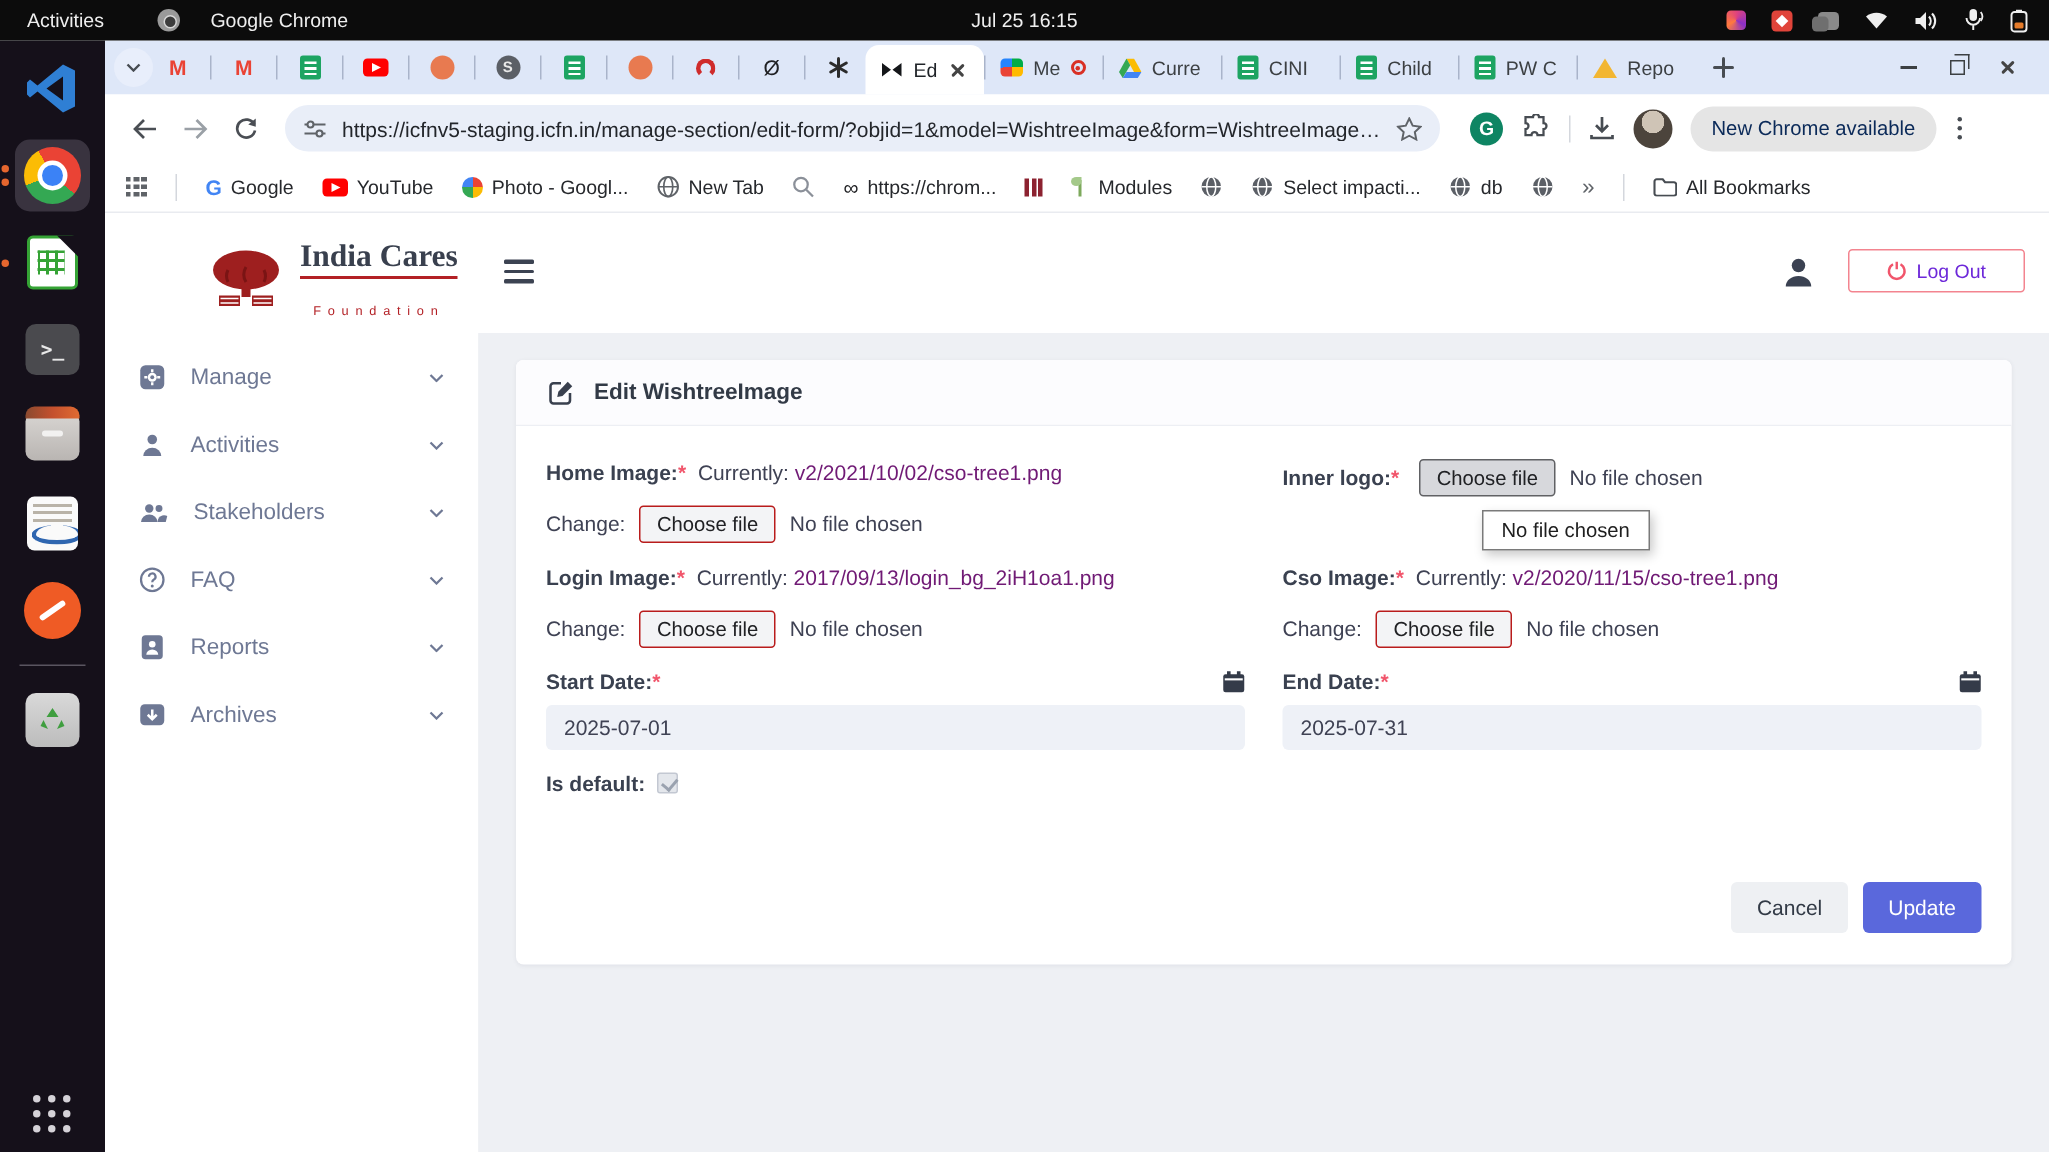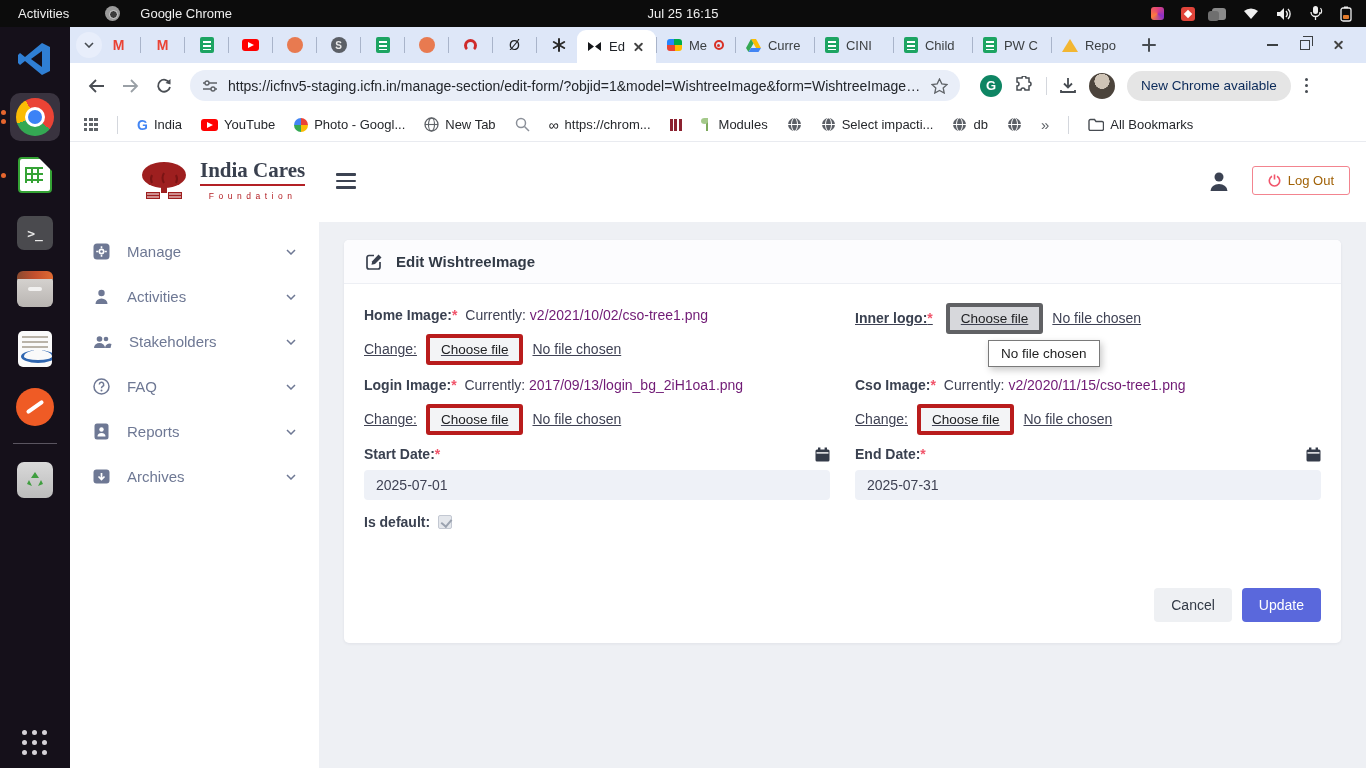--- a/index.html
+++ b/index.html
@@ -112,42 +112,42 @@
   .ic-plant { position:relative; width:12px; height:13px; }
   .ic-plant::before { content:""; position:absolute; left:5px; top:2px; width:2px; height:11px; background:#7da95c; }
   .ic-plant::after { content:""; position:absolute; left:0; top:0; width:7px; height:6px; border-radius:50% 0 50% 50%; background:#a4c98a; }
   .bm-chevrons { font-size:15px; color:#5f6368; }
 
   
   .viewport { position:absolute; left:0; top:115px; width:1296px; height:626px; background:#eef0f4; }
   .page-header { position:absolute; left:0; top:0; width:1296px; height:80px; background:#fff; z-index:5; }
   .brand { position:absolute; left:68px; top:16px; display:flex; align-items:center; gap:10px; }
   .brand-text .nm { font-family:"Liberation Serif",serif; font-weight:bold; font-size:21px; color:#39404e; border-bottom:2px solid #b32025; padding-bottom:1px; }
-  .brand-text .tg { font-size:8.5px; letter-spacing:4.5px; color:#b32025; margin-top:5px; text-align:center; }
+  .brand-text .tg { font-size:8.5px; letter-spacing:4.5px; color:#b32025; margin-top:16px; text-align:center; }
   .hamburger { position:absolute; left:266px; top:31px; display:flex; flex-direction:column; gap:4px; }
   .hamburger i { width:20px; height:2.5px; background:#3c4352; border-radius:1px; }
   .hdr-right { position:absolute; right:16px; top:24px; display:flex; align-items:center; gap:22px; }
-  .logout-btn { display:flex; align-items:center; gap:7px; border:1px solid #f3848f; color:#a16207; background:#fff; border-radius:3px; padding:6px 15px; font-size:13px; }
+  .logout-btn { display:flex; align-items:center; gap:7px; border:1px solid #f3848f; color:#6d28d9; background:#fff; border-radius:3px; padding:6px 25px; font-size:13px; }
   .sidebar { position:absolute; left:0; top:80px; width:249px; height:546px; background:#fff; box-shadow:4px 0 10px rgba(130,140,160,.10); padding-top:7px; }
   .side-item { height:45px; display:flex; align-items:center; gap:17px; padding:0 23px; color:#6e7894; font-size:15px; }
   .side-item .lbl { flex:1; }
   .content { position:absolute; left:249px; top:80px; width:1047px; height:546px; background:#eef0f4; }
 
   .card { position:absolute; left:25px; top:18px; width:997px; height:403px; background:#fff; border-radius:5px; box-shadow:0 1px 3px rgba(60,68,86,.08); }
   .card-header { height:44px; display:flex; align-items:center; gap:13px; padding:0 22px; border-bottom:1px solid #edeff4; background:#fcfcfe; border-radius:5px 5px 0 0; }
   .card-title { font-size:15px; font-weight:bold; color:#323a46; }
   .card-body { position:absolute; left:0; top:44px; right:0; bottom:0; font-size:14px; color:#3f4254; }
   .colL { position:absolute; left:20px; top:20px; width:466px; }
   .colR { position:absolute; left:511px; top:20px; width:466px; }
   .fline { line-height:22px; white-space:nowrap; }
   .flabel { font-weight:bold; color:#3a4150; }
   .req { color:#f1556b; font-weight:bold; margin-right:4px; }
   .flink { color:#701a75; text-decoration:none; }
-  .change-line { display:flex; align-items:center; gap:9px; margin-top:9px; height:28px;text-decoration:underline; }
-  .file-btn { border:4px solid #b91c1c; background:#f3f4f6; border-radius:3px; padding:4px 11px; font-size:13.5px; color:#202124; font-family:"Liberation Sans",sans-serif; }
+  .change-line { display:flex; align-items:center; gap:9px; margin-top:9px; height:28px; }
+  .file-btn { border:1px solid #b91c1c; background:#f3f4f6; border-radius:3px; padding:4px 11px; font-size:13.5px; color:#202124; font-family:"Liberation Sans",sans-serif; }
   .file-btn.hov { background:#d7d8dc; border-color:#606164; }
   .no-file { color:#3f4254; }
   .mt-group { margin-top:11px; }
   .date-row { display:flex; justify-content:space-between; align-items:center; margin-top:10px; height:22px; }
   .date-input { width:100%; height:30px; margin-top:5px; background:#eef1f7; border:none; border-radius:4px; padding:0 12px; font-family:"Liberation Sans",sans-serif; font-size:14px; color:#3f4254; }
   .isdef-row { display:flex; align-items:center; gap:8px; margin-top:12px; height:20px; }
   .chk { width:14px; height:14px; background:#e4e7ec; border:1px solid #c3c8d2; border-radius:2px; position:relative; }
   .chk::after { content:""; position:absolute; left:3.5px; top:1px; width:5px; height:8px; border-right:2px solid #9aa2af; border-bottom:2px solid #9aa2af; transform:rotate(40deg); }
   .tooltip { position:absolute; left:644px; top:56px; background:#fff; border:1px solid #7a7a7a; box-shadow:2px 3px 7px rgba(0,0,0,.22); padding:5px 12px; font-size:13.5px; color:#1e1e1e; white-space:nowrap; }
   .actions { position:absolute; right:20px; top:304px; display:flex; gap:10px; }
@@ -430,21 +430,21 @@
           <i></i>
           <i></i>
           <i></i>
           <i></i>
           <i></i>
         </span>
       </span>
     <span class="vsep"></span>
     <span class="bm">
         <span class="ic-g">G</span>
-        <span>India</span>
+        <span>Google</span>
       </span>
     <span class="bm">
         <span class="ic-yt"></span>
         <span>YouTube</span>
       </span>
     <span class="bm">
         <span class="ic-photos"></span>
         <span>Photo - Googl...</span>
       </span>
     <span class="bm">

